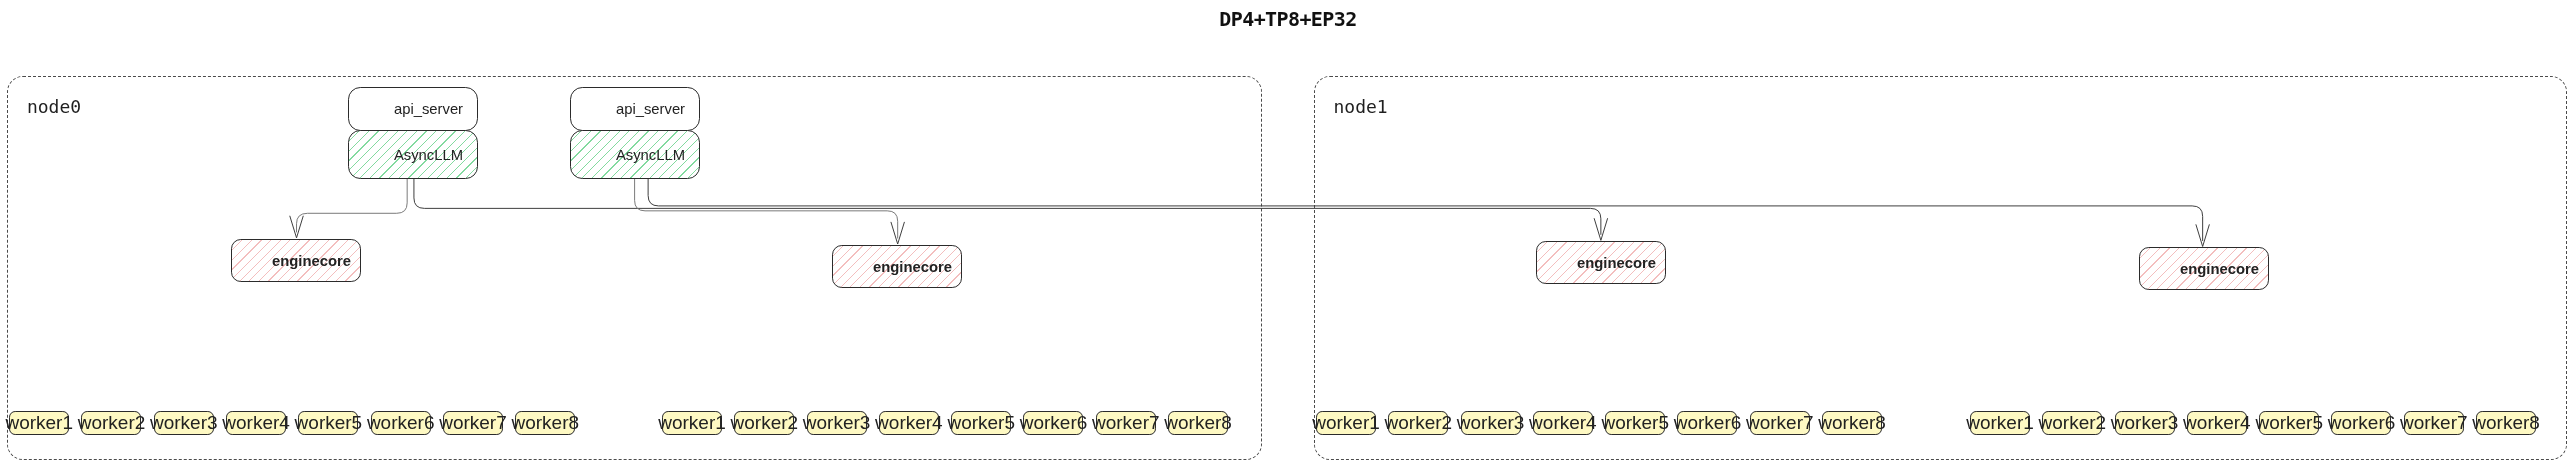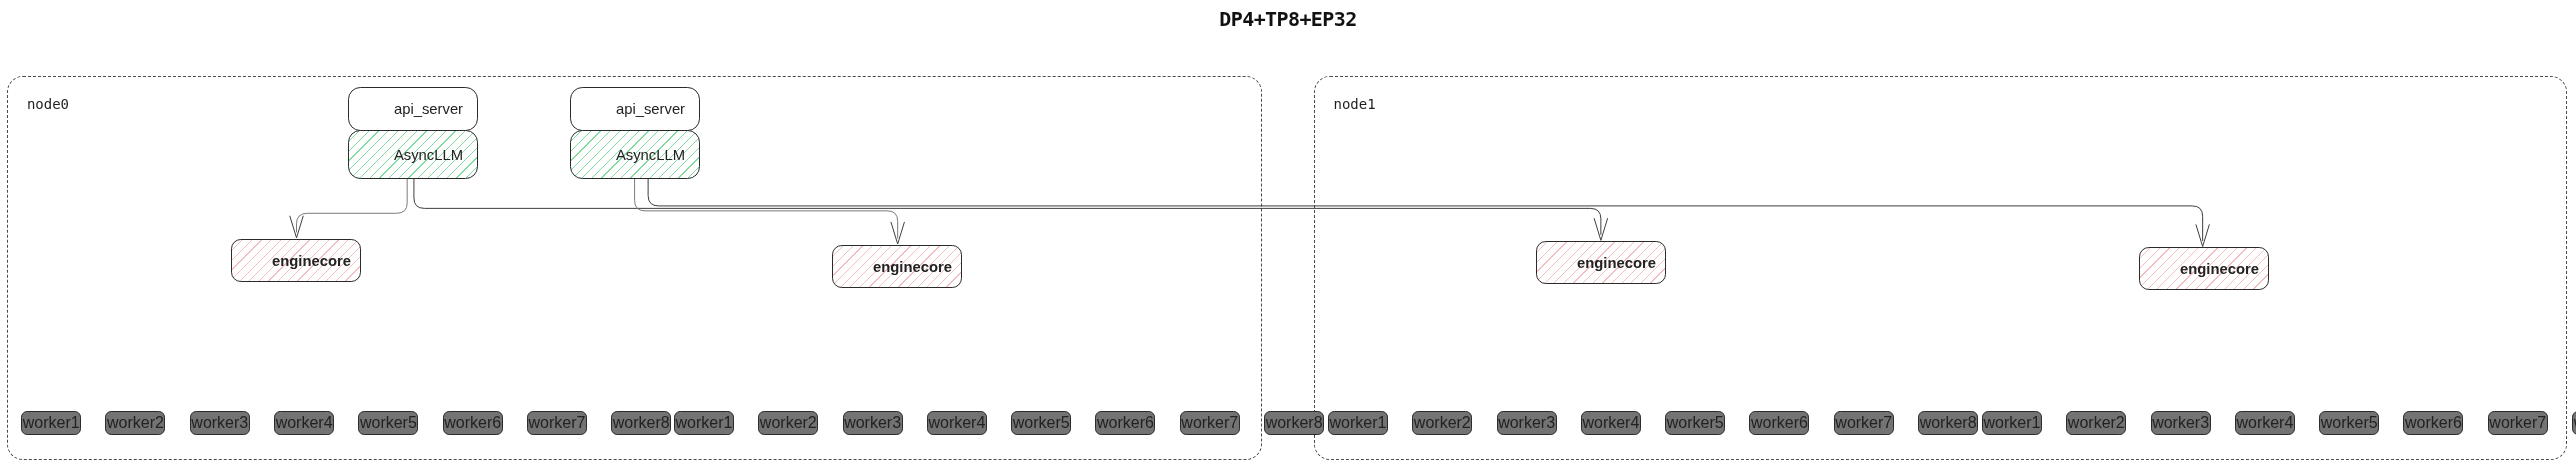--- a/index.html
+++ b/index.html
@@ -6,38 +6,38 @@
   body{width:2576px;height:469px;overflow:hidden;
        font-family:"Liberation Sans","DejaVu Sans",sans-serif;color:#1f1f1f;}
   .canvas{position:relative;width:2576px;height:469px;background:#ffffff;border-radius:6px;}
 
   .title{position:absolute;left:0;right:0;top:7.4px;text-align:center;
          font-family:"DejaVu Sans Mono",monospace;font-size:20px;font-weight:600;
          letter-spacing:-0.6px;color:#111;}
 
   .node{position:absolute;box-sizing:border-box;border:1.2px dashed #4a4a4a;border-radius:16px;}
   .node-label{position:absolute;left:18.5px;top:18.5px;
-              font-family:"DejaVu Sans Mono",monospace;font-size:14px;color:#1f1f1f;}
+              font-family:"DejaVu Sans Mono",monospace;font-size:18px;color:#1f1f1f;}
 
   .box{position:absolute;box-sizing:border-box;border:1.4px solid #2b2b2b;background:#ffffff;
        display:flex;align-items:center;justify-content:center;font-size:14.8px;color:#222;padding-left:31px;}
   .api{border-radius:12.3px;}
   .async{border-radius:12.3px;
          background-image:repeating-linear-gradient(135deg,
             rgba(124,216,154,0.95) 0px, rgba(124,216,154,0.95) 0.9px,
             transparent 0.9px, transparent 6.8px);text-align:center;}
   .engine{border-radius:9.8px;
          background-image:repeating-linear-gradient(135deg,
             rgba(242,183,183,0.9) 0px, rgba(242,183,183,0.9) 0.9px,
             transparent 0.9px, transparent 6.8px);font-weight:bold;}
 
   .worker-row{position:absolute;top:411px;display:flex;gap:12.3px;}
   .worker{box-sizing:border-box;width:60px;height:24px;border:1.4px solid #2b2b2b;
-          border-radius:6.2px;background:#737373;display:flex;align-items:center;
-          justify-content:center;font-size:16px;color:#222;margin-left:12px;}
+          border-radius:6.2px;background:#fef9c3;display:flex;align-items:center;
+          justify-content:center;font-size:19px;color:#222;}
 
   svg.wires{position:absolute;left:0;top:0;pointer-events:none;}
 </style>
 </head>
 <body>
 
 <div class="canvas">
 
   <div class="title">DP4+TP8+EP32</div>
 

